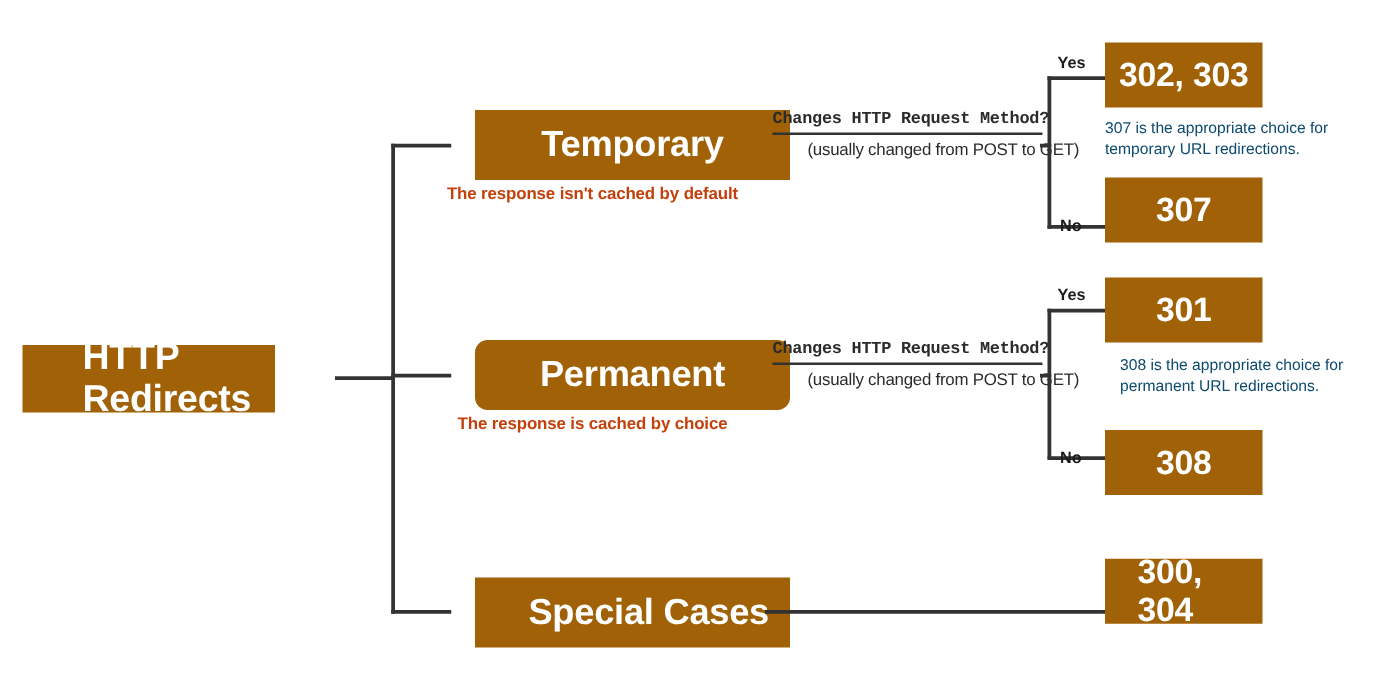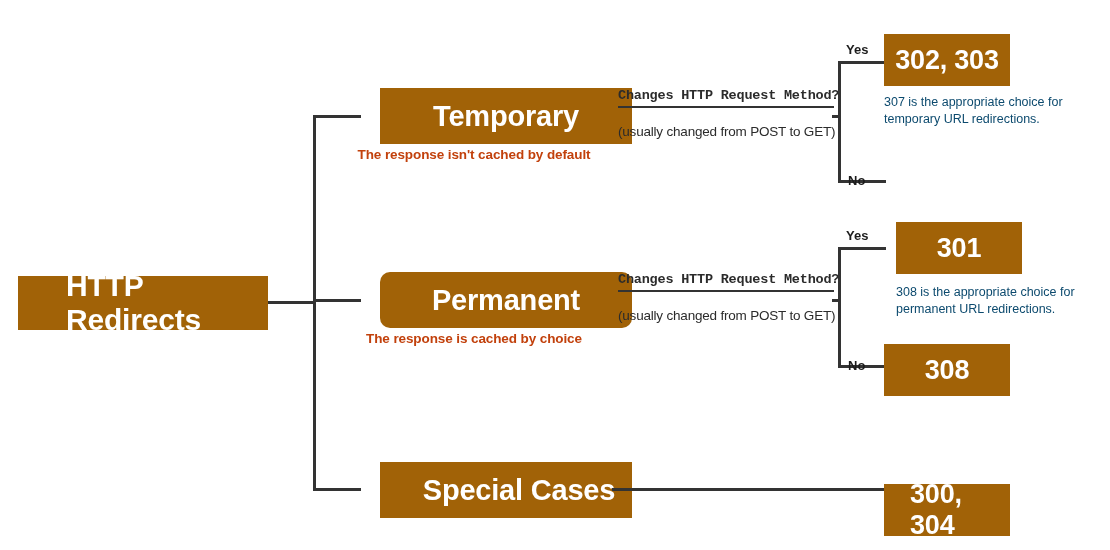--- a/index.html
+++ b/index.html
@@ -27,21 +27,21 @@
     display: flex;
     align-items: center;
     justify-content: center;
     font-weight: bold;
     letter-spacing: -0.2px;
     box-sizing: border-box;
   }
   .pbox.root {
     left: 18px;
     top: 276px;
-    width: 250px;
+    width: 202px;
     height: 54px;
     font-size: 30px;
     padding-left: 48px;
   }
   .pbox.branch {
     left: 360px;
     width: 252px;
     height: 56px;
     font-size: 29px;
     margin-left: 20px;
@@ -51,23 +51,23 @@
   .pbox.branch.special   { top: 462px; padding-left: 26px; }
 
   .pbox.code {
     left: 884px;
     width: 126px;
     height: 52px;
     font-size: 27px;
   }
   .code.c302 { top: 34px; }
   .code.c307 { top: 142px; }
-  .code.c301 { top: 222px; margin-left: 12px; }
+  .code.c301 { top: 222px; }
   .code.c308 { top: 328px; margin-top: 16px; }
-  .code.c300 { top: 484px; padding-left: 26px; }
+  .code.c300 { top: 447px; padding-left: 26px; }
 
   
   .caption {
     position: absolute;
     left: 348px;
     width: 252px;
     text-align: center;
     font-size: 13.5px;
     font-weight: bold;
     color: #c2410c;
@@ -94,23 +94,24 @@
     font-family: Liberation Mono, monospace;
   }
   .q-rule {
     height: 2px;
     background: #333333;
     width: 100%;
   }
   .q-sub {
     font-size: 13.5px;
     color: #2b2b2b;
-    padding-top: 16px;
+    padding-top: 4px;
     letter-spacing: -0.2px;
     white-space: nowrap;
+    margin-left: 28px;
   }
 
   
   .note {
     position: absolute;
     left: 884px;
     width: 200px;
     font-size: 12.5px;
     line-height: 1.38;
     color: #0c4a6e;
@@ -166,20 +167,21 @@
 
   <div class="line hline" style="left:832px; top:115px; width:9px;"></div>
   <div class="line vline" style="left:838px; top:61px; height:122px;"></div>
   <div class="line hline" style="left:838px; top:61px; width:48px;"></div>
   <div class="line hline" style="left:838px; top:180px; width:48px;"></div>
 
   <div class="ynlabel yn-yes-temp">Yes</div>
   <div class="ynlabel yn-no-temp">No</div>
 
   <div class="pbox code c302">302, 303</div>
+  <div class="pbox code c307">307</div>
 
   <div class="note n-temp">307 is the appropriate choice for temporary URL redirections.</div>
 
   <div class="pbox branch permanent">Permanent</div>
   <div class="caption permanent">The response is cached by choice</div>
 
   <div class="question q-perm">
     <div class="q-title">Changes HTTP Request Method?</div>
     <div class="q-rule"></div>
     <div class="q-sub">(usually changed from POST to GET)</div>

